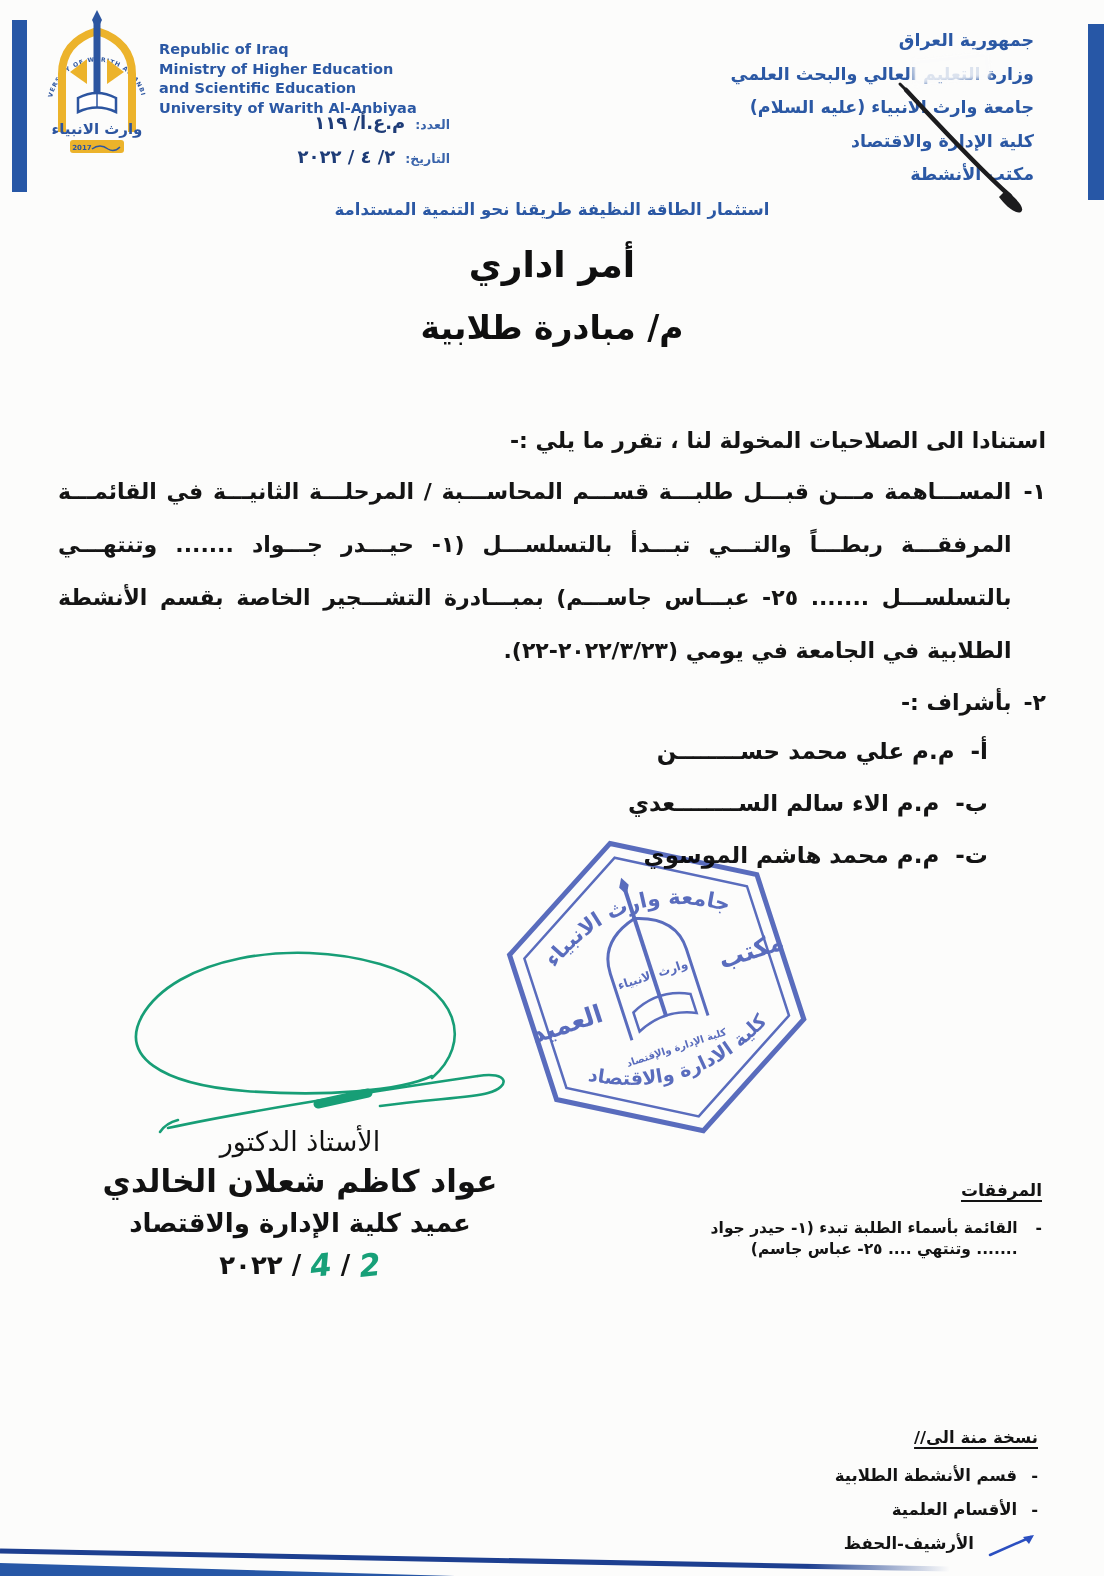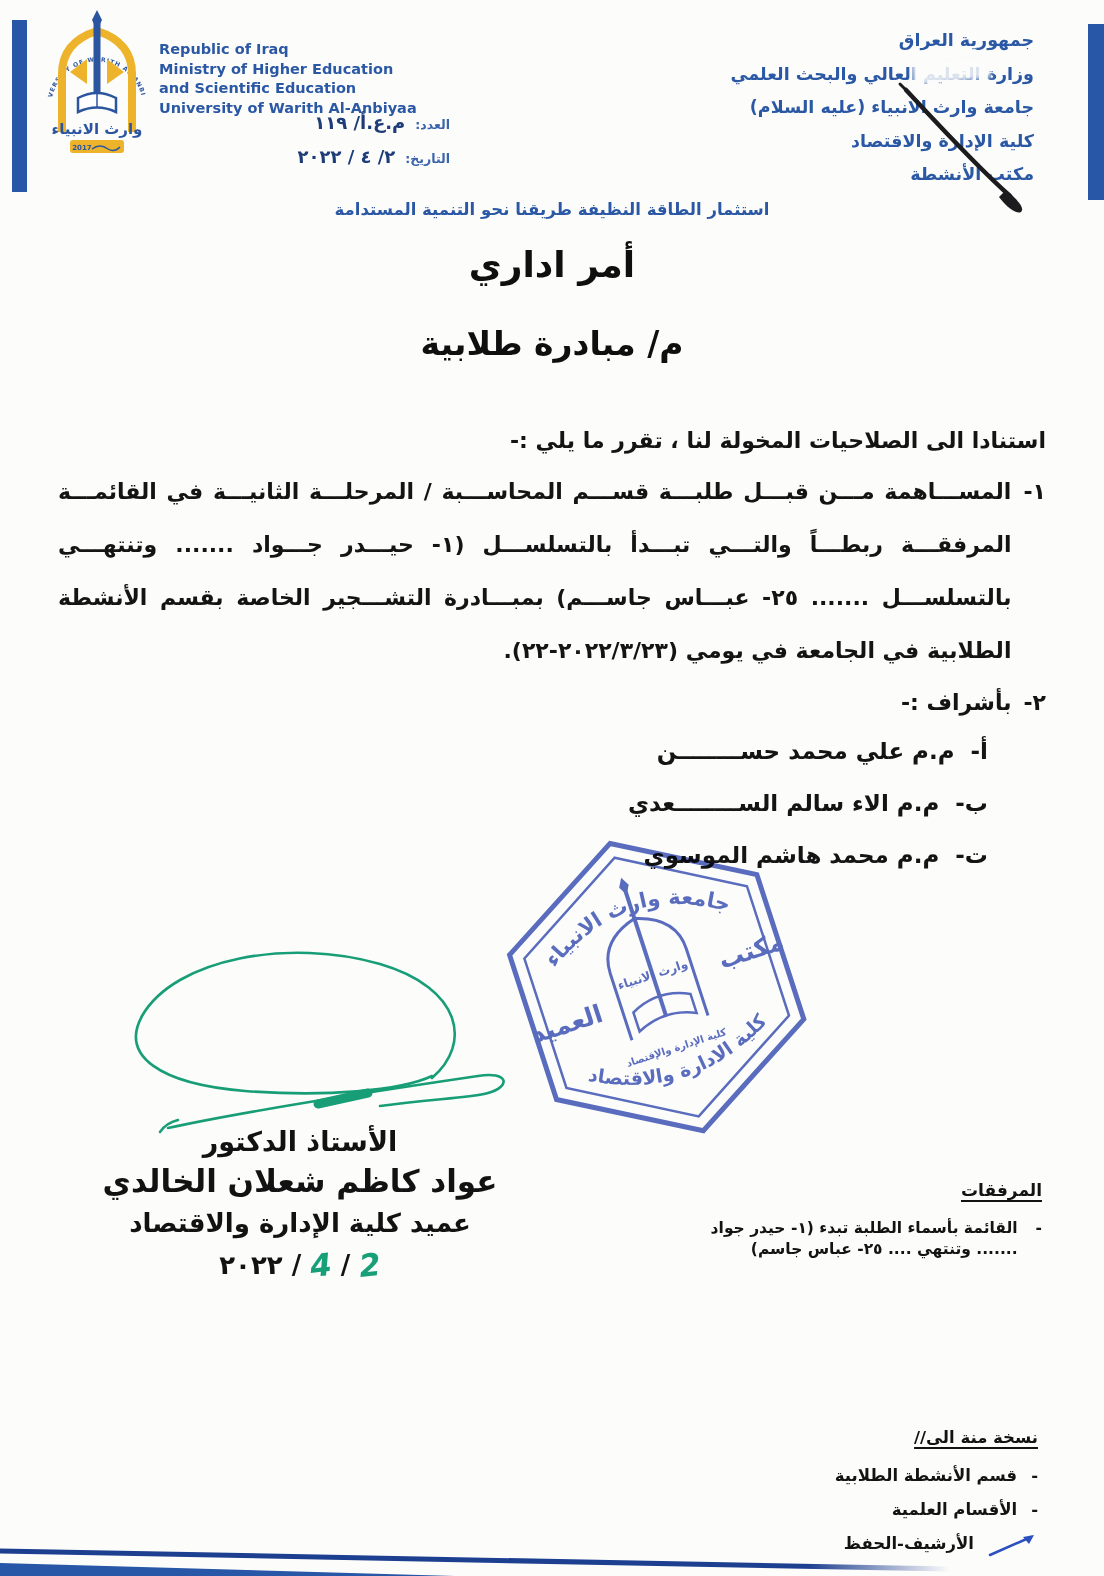--- a/index.html
+++ b/index.html
@@ -18,37 +18,37 @@
   .num-value{font-size:18px;font-weight:bold;color:#1e3c77;letter-spacing:1px;}
   .ar-block{right:70px;top:24px;direction:rtl;text-align:right;color:#2b58a4;
             font-size:17.5px;font-weight:bold;line-height:33.5px;white-space:nowrap;}
   .smudge{left:912px;top:56px;width:78px;height:26px;background:rgba(252,252,251,.85);
           filter:blur(2px);transform:rotate(-6deg);z-index:3;}
   .penmark{left:878px;top:78px;z-index:4;}
   .slogan{top:200px;left:0;width:100%;text-align:center;font-size:16.5px;font-weight:bold;color:#2b58a4;}
 
   
   .title-main{top:244px;left:0;width:100%;text-align:center;font-size:36px;font-weight:bold;color:#0f0f0f;}
-  .title-sub{top:324px;left:0;width:100%;text-align:center;font-size:33px;font-weight:bold;color:#0f0f0f;}
+  .title-sub{top:308px;left:0;width:100%;text-align:center;font-size:33px;font-weight:bold;color:#0f0f0f;}
 
   
   .body-block{left:58px;top:428px;width:988px;direction:rtl;}
   .intro{font-size:22px;font-weight:bold;margin-bottom:12px;}
   .item1{display:flex;gap:12px;font-size:22px;font-weight:bold;line-height:53px;}
   .item1-text{text-align:justify;}
   .item2-head{display:flex;gap:12px;font-size:22px;font-weight:bold;line-height:44px;margin-top:4px;}
   .sups{padding-right:58px;font-size:23px;font-weight:bold;line-height:52px;}
   .sup-row{display:flex;gap:16px;}
 
   
   .stamp{left:490px;top:818px;mix-blend-mode:multiply;}
   .sig{left:80px;top:936px;mix-blend-mode:multiply;}
 
   .signatory{left:80px;top:1126px;width:440px;text-align:center;direction:rtl;color:#121212;}
-  .sg-pre{font-size:27px;font-weight:bold;}
+  .sg-pre{font-size:27px;font-weight:normal;}
   .sg-name{font-size:31px;font-weight:bold;margin-top:6px;}
   .sg-pos{font-size:26px;font-weight:bold;margin-top:9px;}
   .sg-date{margin-top:9px;direction:ltr;display:flex;justify-content:center;align-items:center;gap:9px;
            font-size:26px;font-weight:bold;}
   .hw{color:#17a078;font-size:31px;font-style:italic;transform:rotate(-6deg);font-weight:bold;}
 
   
   .attach{right:62px;top:1180px;width:450px;direction:rtl;text-align:right;color:#131313;}
   .attach-head{font-size:17px;font-weight:bold;text-decoration:underline;text-decoration-thickness:2px;text-underline-offset:4px;}
   .attach-item{margin-top:18px;display:flex;gap:18px;font-size:15.5px;font-weight:bold;line-height:21px;}

